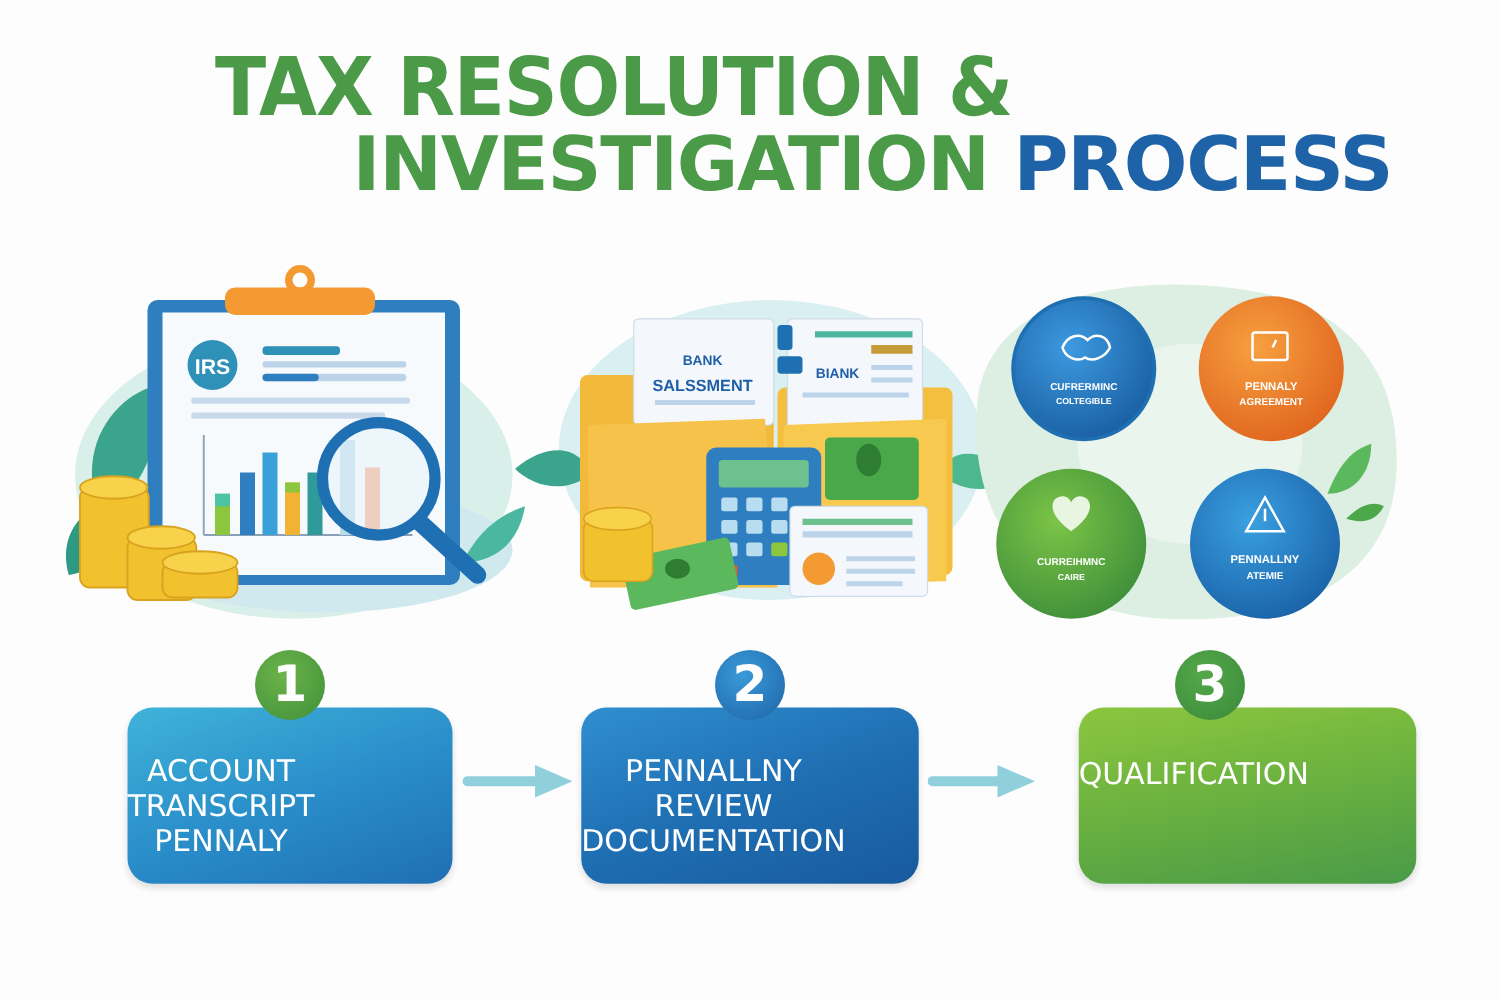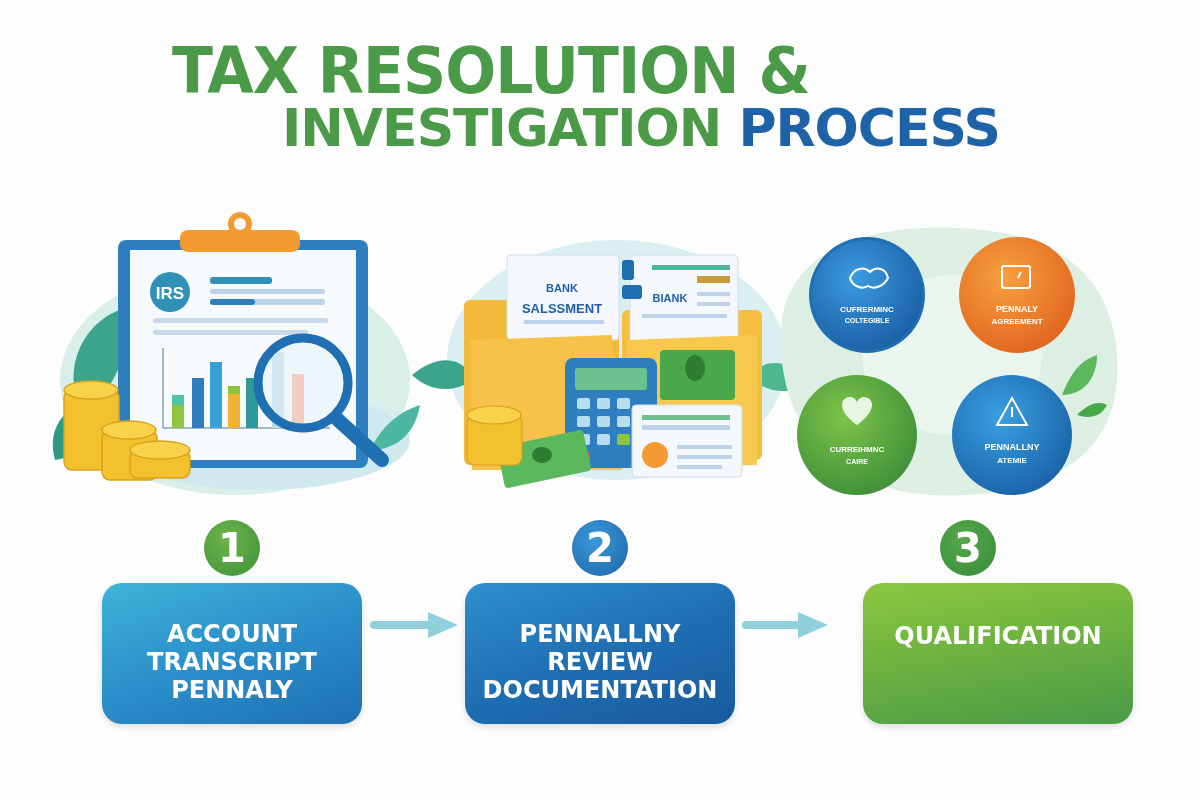--- a/index.html
+++ b/index.html
@@ -1,30 +1,30 @@
 <!DOCTYPE html>
 <html><head>
 <meta charset="utf-8">
 <style>
   * { box-sizing: border-box; margin: 0; padding: 0; }
   html, body { width: 1200px; height: 800px; background: #fdfdfd; overflow: hidden; }
   body { position: relative; font-family: "DejaVu Sans", "Liberation Sans", sans-serif; }
 
   .title { position: absolute; font-weight: 900; letter-spacing: -1px; line-height: 1; white-space: nowrap; }
   .title-line1 { left: 172px; top: 38px; font-size: 60px; color: #4a9a48; transform: scaleY(1.08); transform-origin: left top; }
-  .title-line2 { left: 282px; top: 102px; font-size: 52px; color: #4a9a48; transform: scaleY(1.0); transform-origin: left top; }
+  .title-line2 { left: 282px; top: 102px; font-size: 60px; color: #4a9a48; transform: scaleY(1.0); transform-origin: left top; }
   .title-line2 .accent { color: #1e63a8; }
 
   .panel { position: absolute; }
   .panel svg { display: block; }
 
   .step-box {
-    position: absolute; top: 583px; height: 141px; border-radius: 20px;
-    display: flex; align-items: center; justify-content: center; text-align: center;
-    color: #ffffff; font-weight: 700; letter-spacing: 0px;
+    position: absolute; top: 566px; height: 141px; border-radius: 20px;
+    display: flex; align-items: center; text-align: center;
+    color: #ffffff; font-weight: 400; letter-spacing: 0px;
     box-shadow: 0 3px 6px rgba(0,0,0,0.12);
   }
   .step-box .label { font-size: 24px; line-height: 28px; padding-top: 16px; }
   .step-1 { left: 102px; width: 260px; background: linear-gradient(160deg, #3fb3d9 0%, #2a8fca 50%, #1f6fb3 100%); }
   .step-2 { left: 465px; width: 270px; background: linear-gradient(160deg, #2f8fd0 0%, #1f6fb3 50%, #185a9d 100%); }
   .step-3 { left: 835px; width: 270px; background: linear-gradient(170deg, #8cc63f 0%, #6db33f 45%, #4a9a48 100%); margin-left: 28px; }
   .step-3 .label { padding-top: 0; margin-top: -36px; }
 
   .badge {
     position: absolute; width: 56px; height: 56px; border-radius: 50%;

